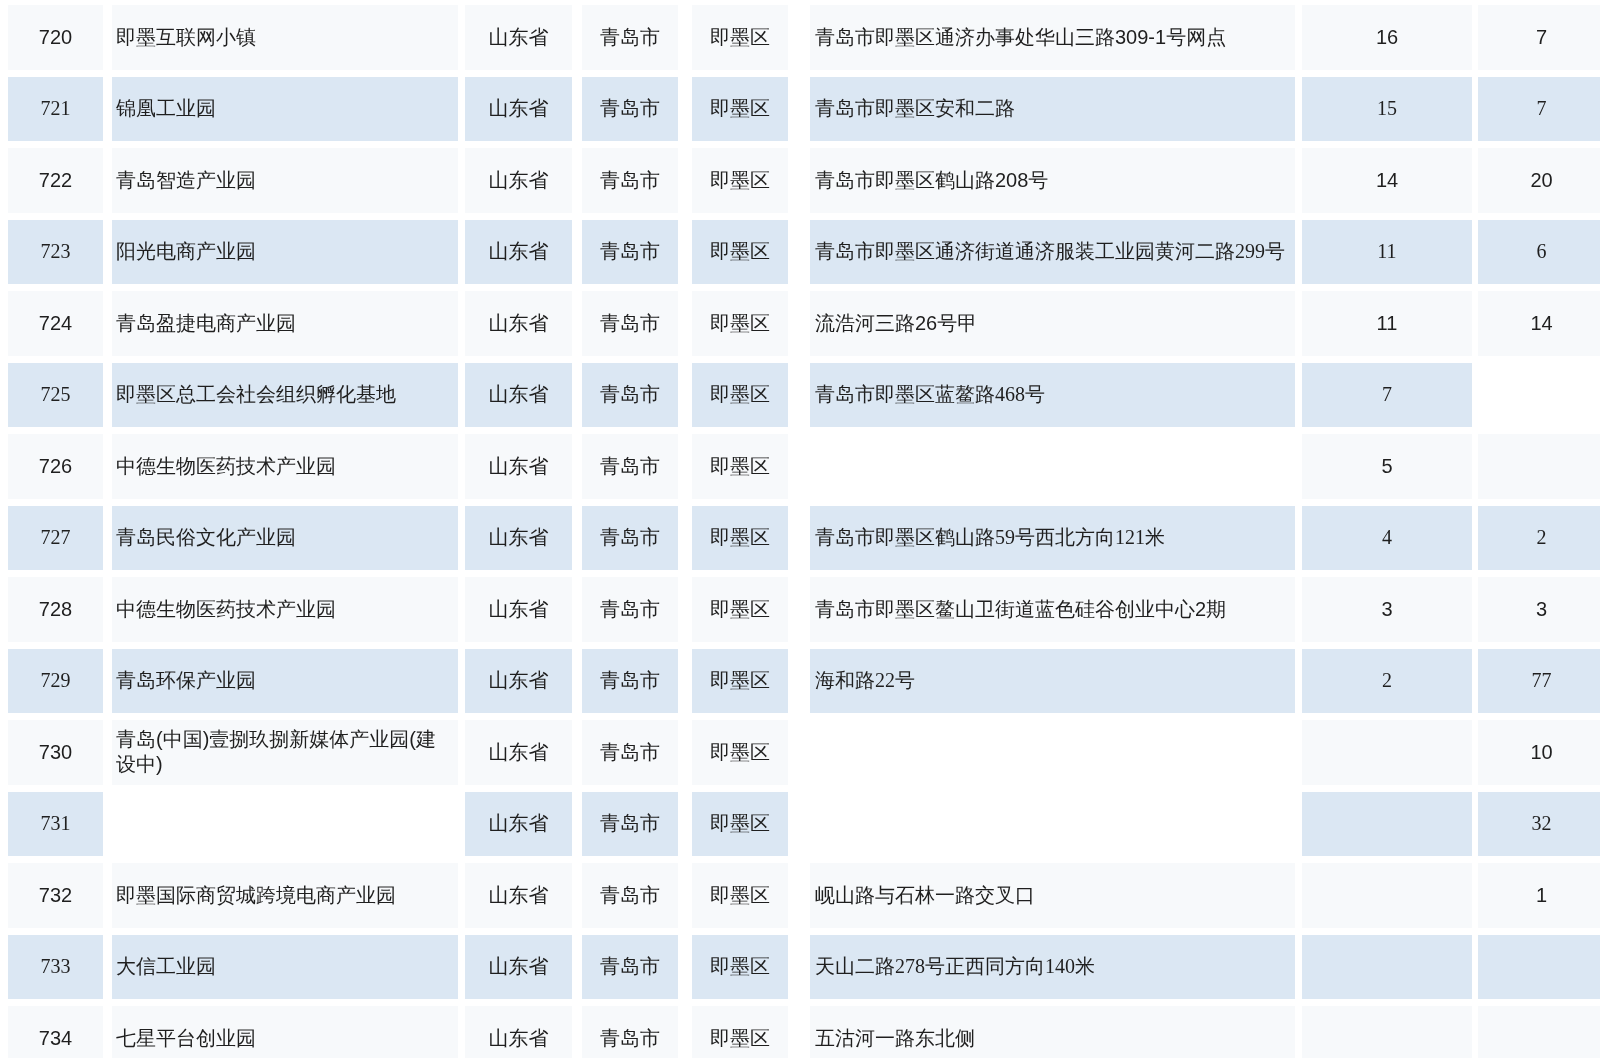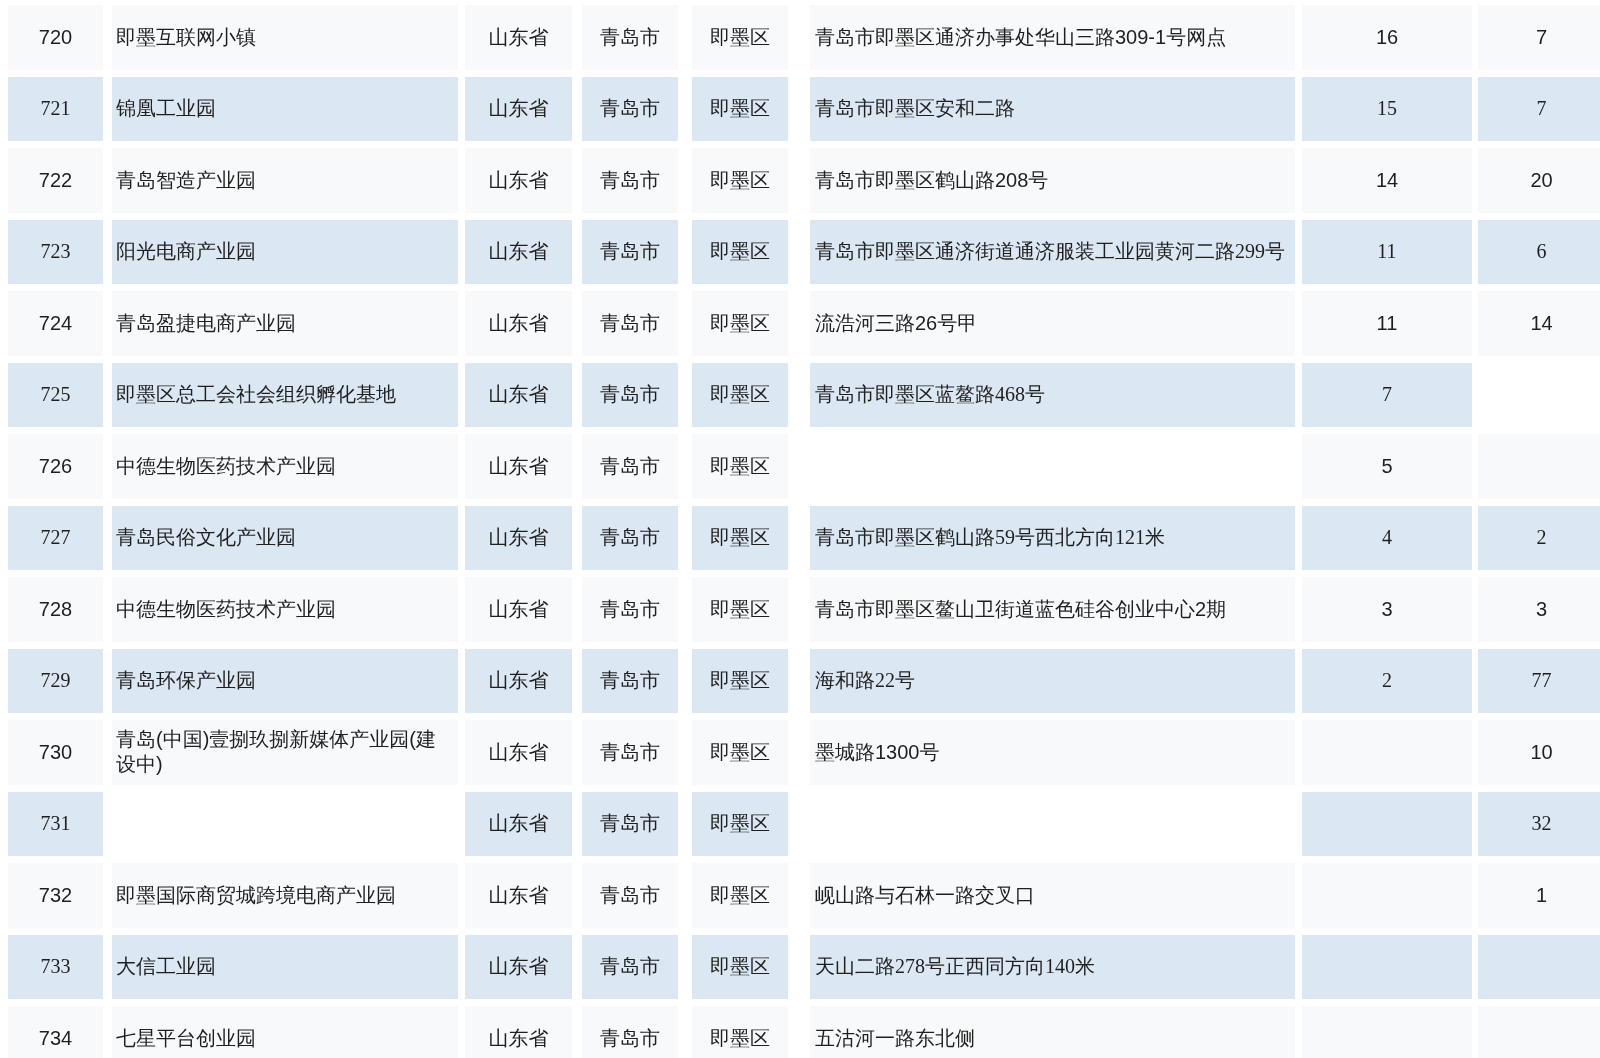--- a/index.html
+++ b/index.html
@@ -151,21 +151,20 @@
     <div class="cell c-n1">2</div>
     <div class="cell c-n2">77</div>
   </div>
 
   <div class="row base">
     <div class="cell c-id">730</div>
     <div class="cell c-name">青岛(中国)壹捌玖捌新媒体产业园(建设中)</div>
     <div class="cell c-prov">山东省</div>
     <div class="cell c-city">青岛市</div>
     <div class="cell c-dist">即墨区</div>
-    <div class="cell c-addr">墨城路1300号</div>
     <div class="cell c-n1"></div>
     <div class="cell c-n2">10</div>
   </div>
 
   <div class="row alt">
     <div class="cell c-id">731</div>
     <div class="cell c-prov">山东省</div>
     <div class="cell c-city">青岛市</div>
     <div class="cell c-dist">即墨区</div>
     <div class="cell c-n1"></div>

